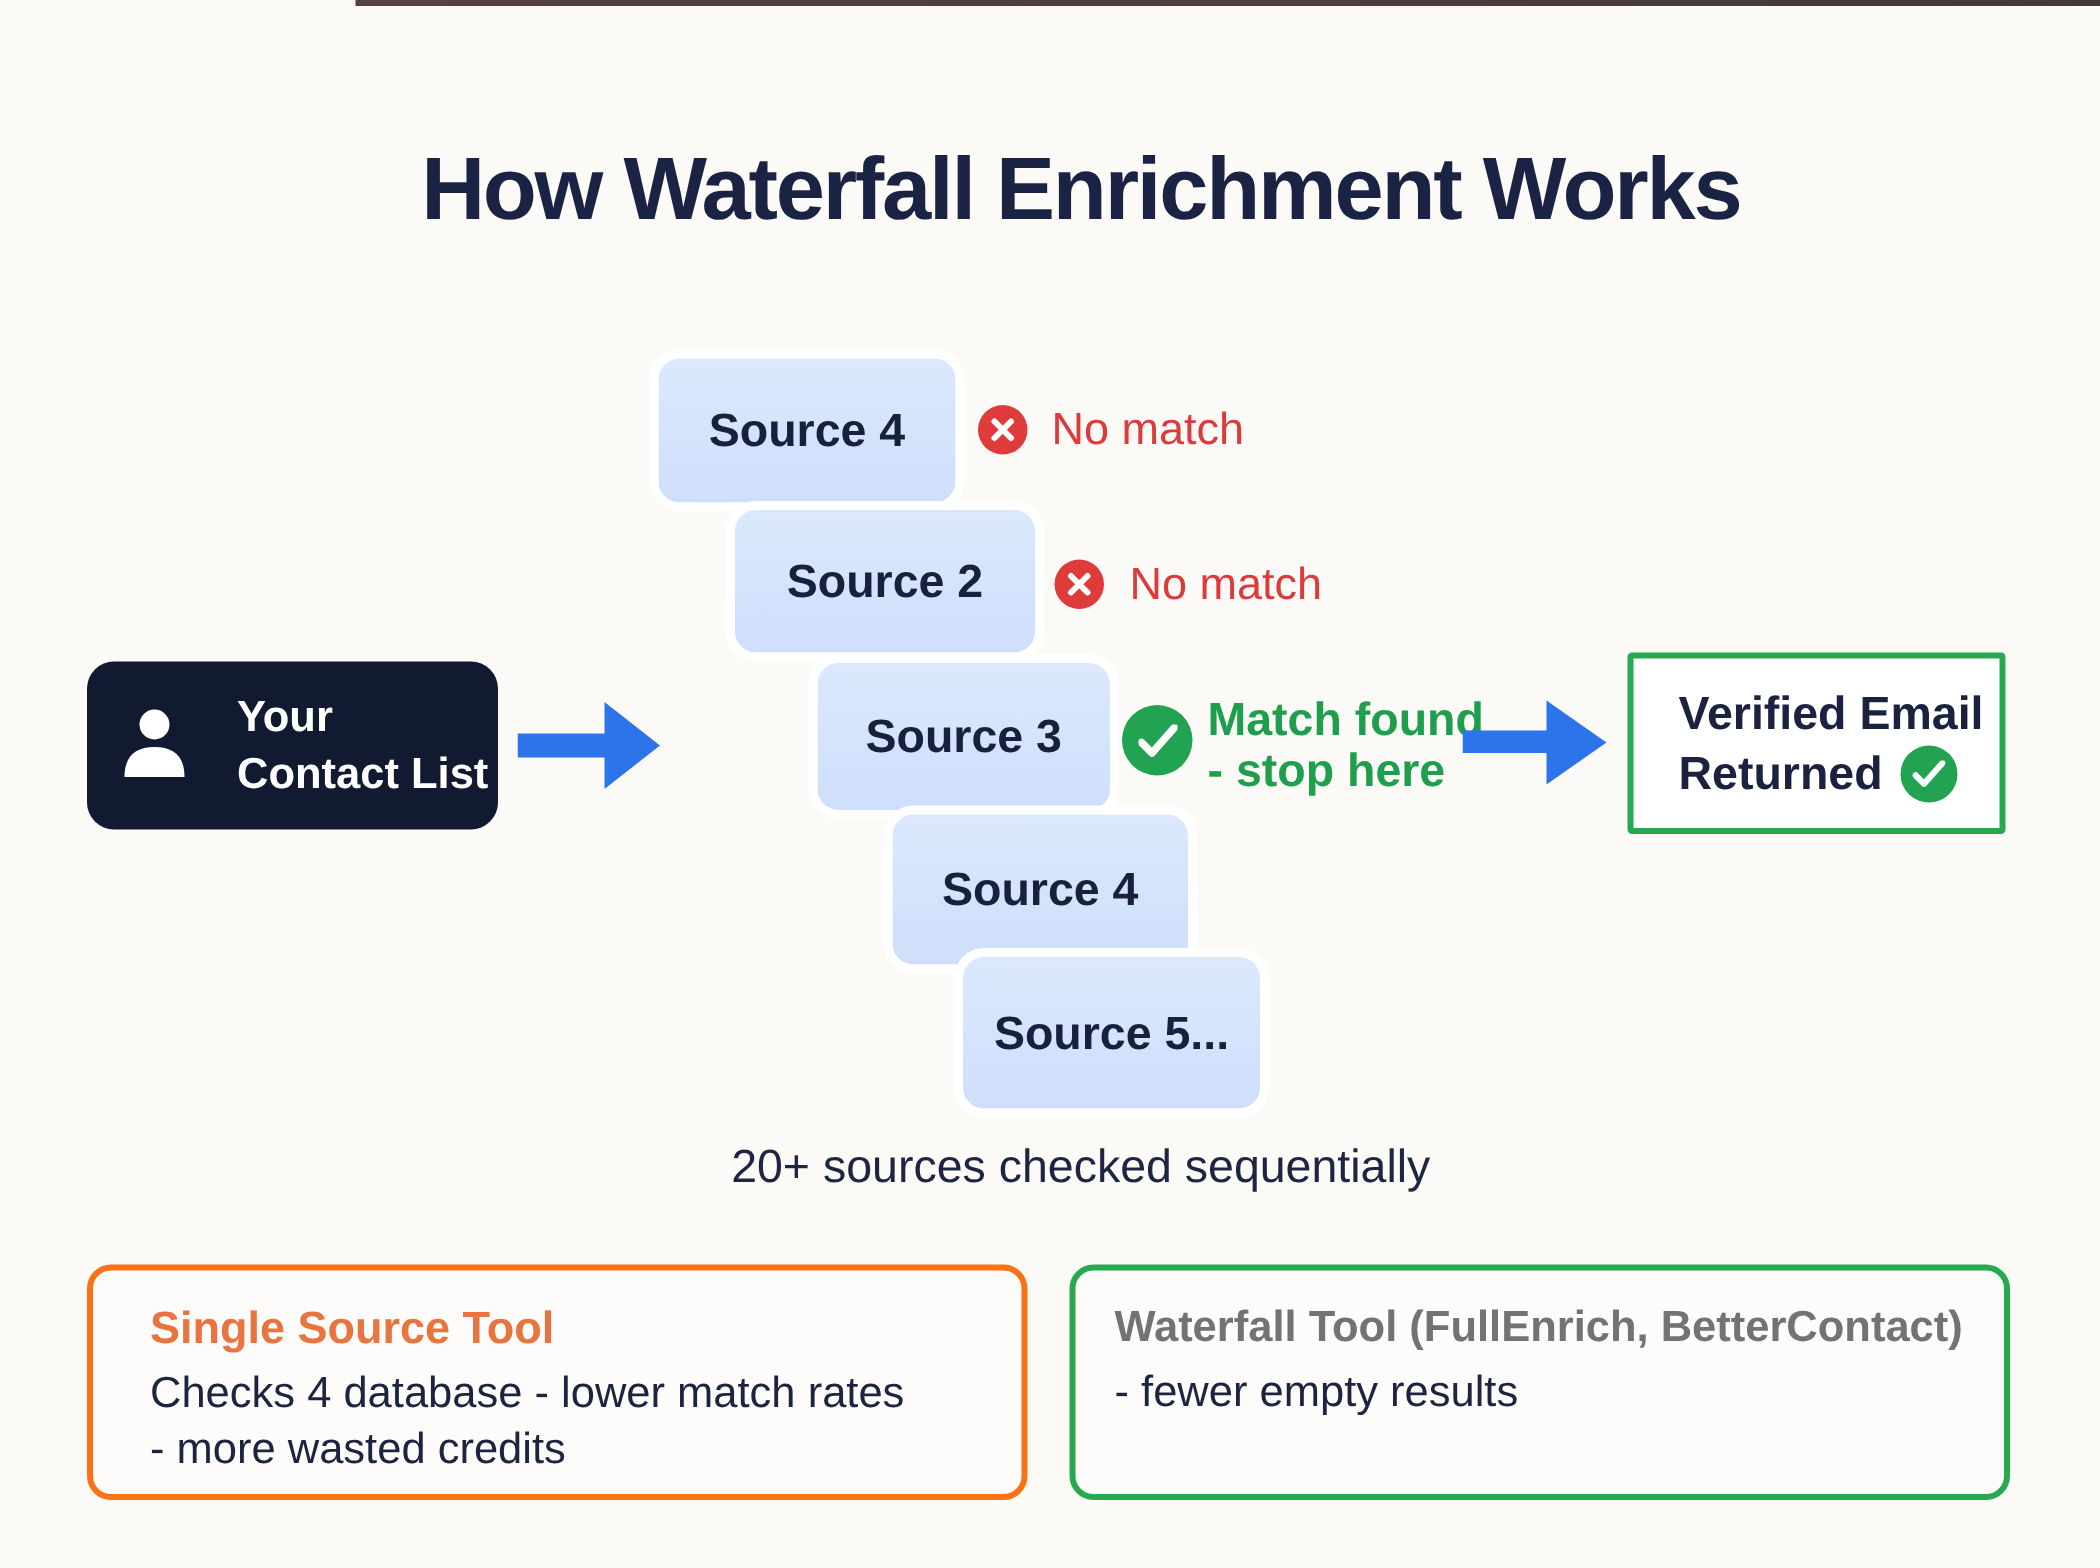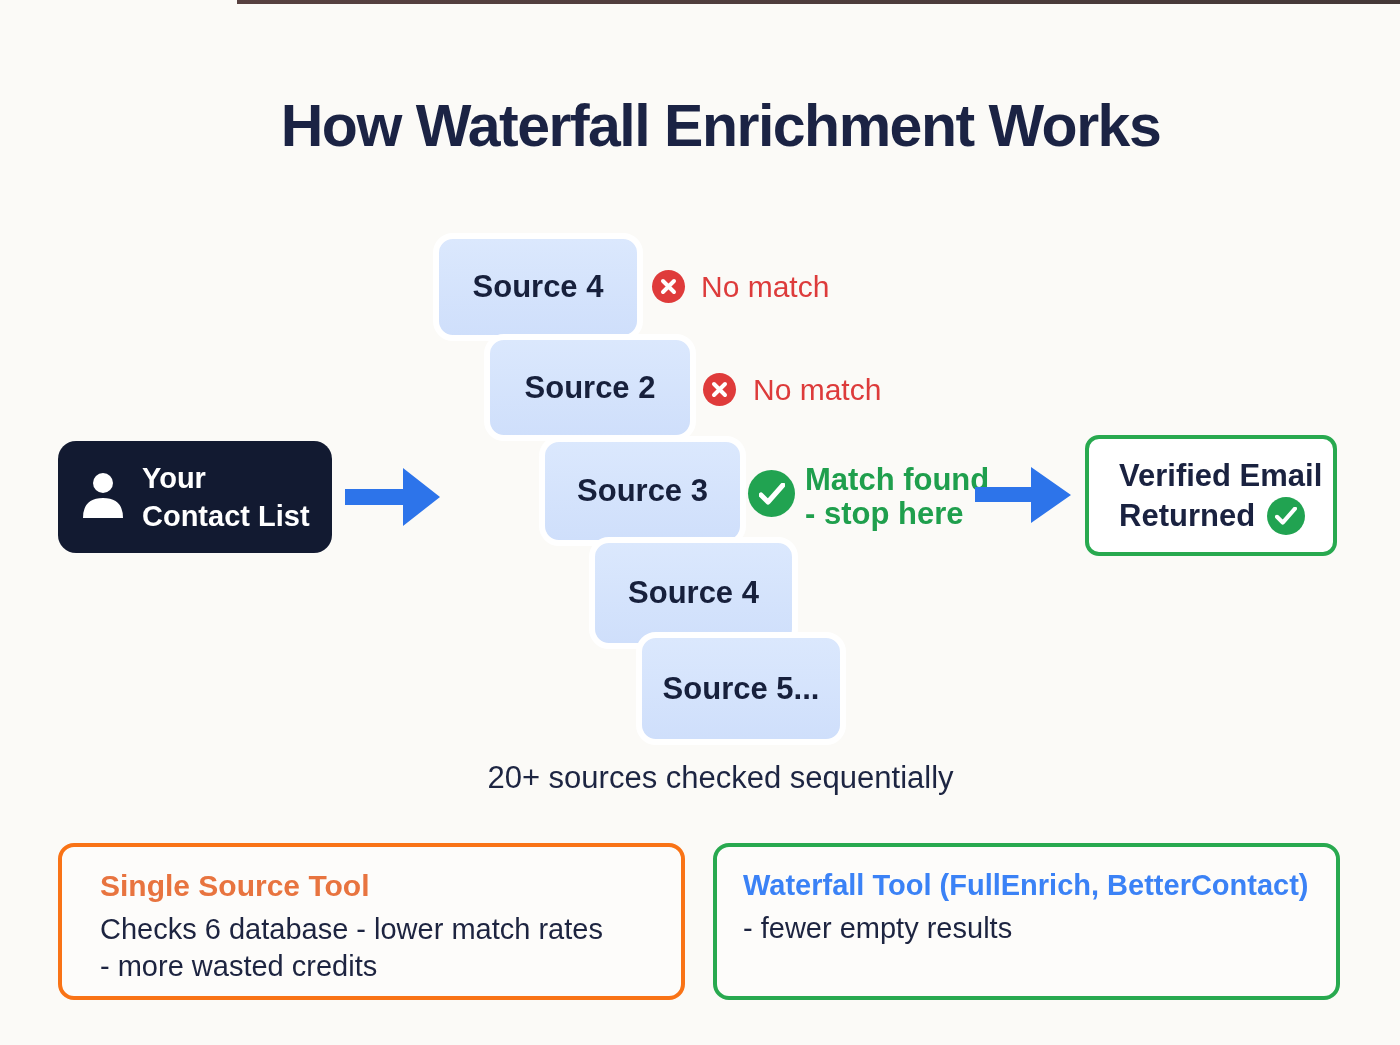--- a/index.html
+++ b/index.html
@@ -27,21 +27,21 @@
   }
   
   .contact-box{
     position:absolute;left:58px;top:441px;width:274px;height:112px;
     background:#121a31;border-radius:18px;
     display:flex;align-items:center;
     box-sizing:border-box;padding-left:22px;
   }
   .contact-text{
     color:#ffffff;font-size:29px;font-weight:700;line-height:38px;
-    margin-left:16px;
+    margin-left:32px;
   }
   
   .arrow{position:absolute;}
   .arrow svg{display:block;}
   
   .src-card{
     position:absolute;
     box-sizing:border-box;
     border:6px solid #ffffff;
     border-radius:20px;
@@ -58,21 +58,21 @@
   .no-match-label{
     position:absolute;font-size:30px;font-weight:400;color:#dd3b3b;
   }
   .match-label{
     position:absolute;font-size:31px;font-weight:700;color:#1f9f4d;line-height:34px;
   }
   
   .verified-box{
     position:absolute;left:1085px;top:435px;width:252px;height:121px;
     box-sizing:border-box;
-    background:#ffffff;border:4px solid #28a94f;border-radius:14px;
+    background:#ffffff;border:4px solid #28a94f;border-radius:3px;
     display:flex;flex-direction:column;justify-content:center;
     padding-left:30px;
   }
   .verified-line{
     font-size:31px;font-weight:700;color:#1a2240;line-height:40px;
     display:flex;align-items:center;
   }
   .inline-check{
     display:inline-flex;width:38px;height:38px;border-radius:50%;
     background:#21a351;align-items:center;justify-content:center;
@@ -85,21 +85,21 @@
   }
   
   .cmp-box{
     position:absolute;top:843px;height:157px;width:627px;
     box-sizing:border-box;border-radius:16px;background:#fdfcfa;
   }
   .cmp-box.single{left:58px;border:4px solid #f97316;padding:22px 0 0 38px;}
   .cmp-box.waterfall{left:713px;border:4px solid #28a94f;padding:22px 0 0 26px;}
   .cmp-heading{font-size:30px;font-weight:700;margin-bottom:8px;}
   .cmp-box.single .cmp-heading{color:#e8743f;}
-  .cmp-box.waterfall .cmp-heading{color:#3b82f6;font-size:29px;}
+  .cmp-box.waterfall .cmp-heading{color:#737373;font-size:29px;}
   .cmp-body{font-size:29px;font-weight:500;color:#1d2440;line-height:37px;}
 </style>
 </head>
 <body>
 
 <div class="canvas">
 
   <div class="top-strip"></div>
 
   <div class="title">How Waterfall Enrichment Works</div>
@@ -179,21 +179,21 @@
         </svg>
       </span>
     </div>
   </div>
 
   <div class="caption">20+ sources checked sequentially</div>
 
   <div class="cmp-box single">
     <div class="cmp-heading">Single Source Tool</div>
     <div class="cmp-body">
-      <div>Checks 6 database - lower match rates</div>
+      <div>Checks 4 database - lower match rates</div>
       <div>- more wasted credits</div>
     </div>
   </div>
 
   <div class="cmp-box waterfall">
     <div class="cmp-heading">Waterfall Tool (FullEnrich, BetterContact)</div>
     <div class="cmp-body">
       <div>- fewer empty results</div>
     </div>
   </div>

